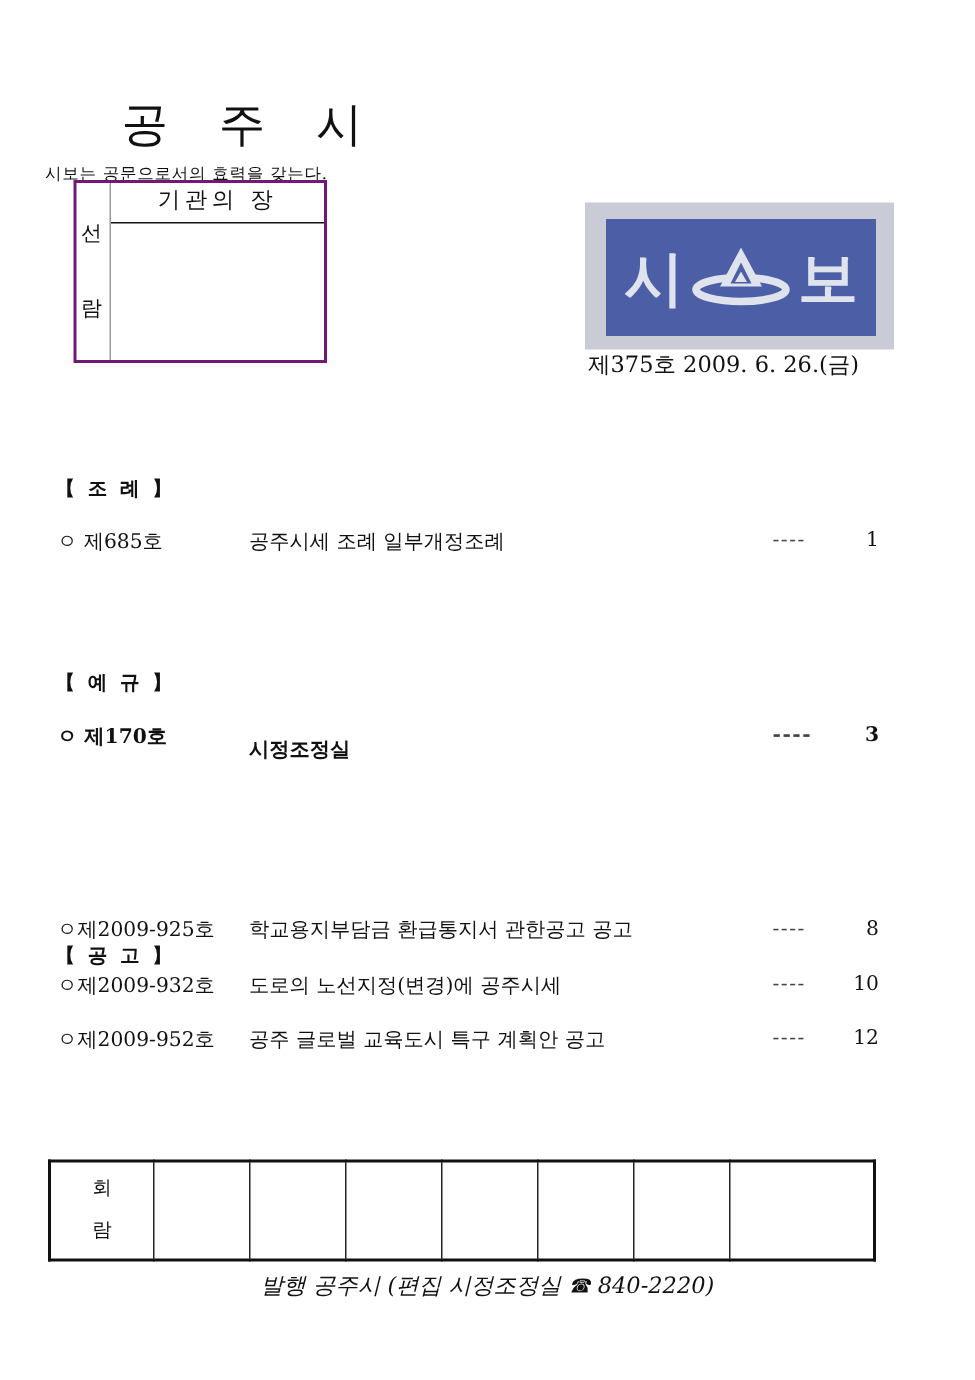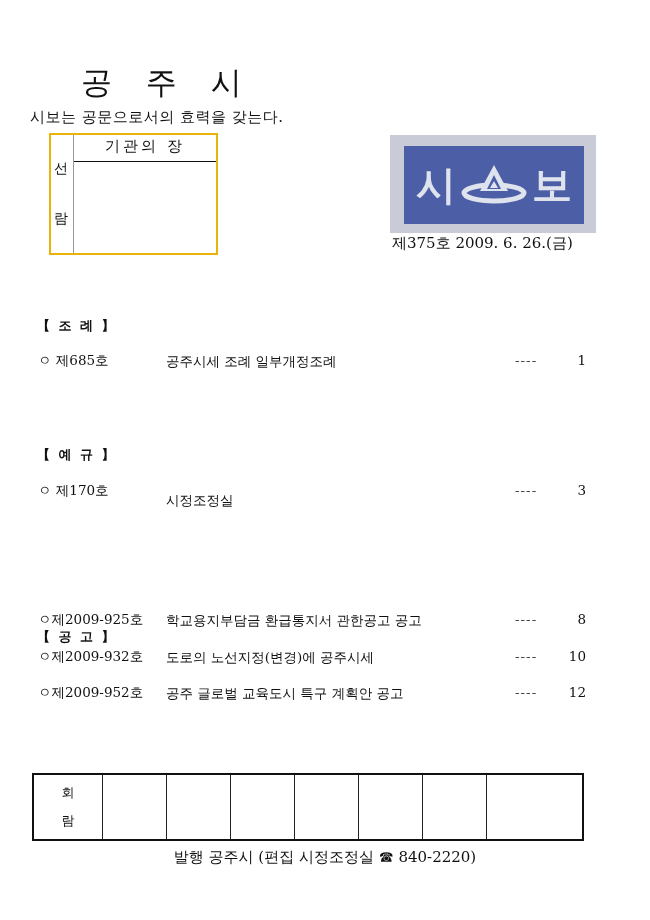--- a/index.html
+++ b/index.html
@@ -1,41 +1,41 @@
 <!DOCTYPE html>
 <html><head>
 <meta charset="utf-8">
 <style>
   html, body { margin:0; padding:0; background:#ffffff; }
   body { width:650px; height:920px; position:relative; overflow:hidden;
          font-family:"DejaVu Serif", "Liberation Serif", serif; color:#111; }
   .abs { position:absolute; }
   .title { left:33px; top:62px; font-family:"DejaVu Sans", sans-serif; font-size:31px; letter-spacing:12px; font-weight:normal;margin-left:48px; }
-  .subtitle { left:30px; top:108px; font-size:15px; letter-spacing:0.5px; }
-  .seonram { left:49px; top:133px; width:165px; height:118px; border:2px solid #eab308; }
+  .subtitle { left:30px; top:108px; font-size:11px; letter-spacing:0.5px; }
+  .seonram { left:49px; top:120px; width:165px; height:118px; border:2px solid #701a75; }
   .seonram .vdiv { position:absolute; left:22px; top:0; bottom:0; border-left:1px solid #999; }
   .seonram .hdiv { position:absolute; left:23px; right:0; top:26px; border-top:1px solid #111; }
   .seonram .head { position:absolute; left:23px; right:0; top:2px; text-align:center; font-size:15px; letter-spacing:3px; }
   .seonram .side1 { position:absolute; left:3px; top:25px; font-size:14px; }
   .seonram .side2 { position:absolute; left:3px; top:75px; font-size:14px; }
   .logo-outer { left:390px; top:135px; width:206px; height:98px; background:#c9ccd6; }
   .logo-inner { position:absolute; left:14px; top:11px; width:180px; height:78px; background:#4b5ea6;
                 display:flex; align-items:center; justify-content:space-between; padding:0 12px; box-sizing:border-box; }
   .logo-text { color:#dfe3ee; font-family:"DejaVu Sans", sans-serif; font-weight:bold; font-size:40px; }
   .issue { left:392px; top:234px; font-size:15px; }
   .section-head { left:37px; font-size:13px; font-weight:bold; letter-spacing:2px; }
   .item { left:38px; width:560px; font-size:13.5px; }
   .item .no { position:absolute; left:0; top:0; white-space:nowrap; }
   .item .ttl { position:absolute; left:128px; top:0; line-height:19px; white-space:nowrap; }
   .item .dash { position:absolute; left:477px; top:0; color:#444; letter-spacing:1px; }
   .item .pg { position:absolute; right:12px; top:0; }
   .foot-table { left:32px; top:773px; width:552px; height:68px; border:2px solid #111; border-collapse:collapse; }
   .foot-table td { border:1px solid #222; padding:0; }
   .foot-table td.lbl { width:68px; text-align:center; font-size:13px; line-height:28px; }
-  .footer { left:0; width:650px; top:848px; text-align:center; font-size:15px; }
+  .footer { left:0; width:650px; top:848px; text-align:center; font-size:15px;font-style:italic; }
 </style>
 </head>
 <body>
 
 <div class="abs title">공 주 시</div>
 <div class="abs subtitle">시보는 공문으로서의 효력을 갖는다.</div>
 
 <div class="abs seonram">
   <div class="vdiv"></div>
   <div class="hdiv"></div>
@@ -63,21 +63,21 @@
 
 <div class="abs section-head" style="top:317px;">【 조    례 】</div>
 <div class="abs item" style="top:352px;">
   <span class="no">ㅇ 제685호</span>
   <span class="ttl">공주시세 조례 일부개정조례</span>
   <span class="dash">----</span>
   <span class="pg">1</span>
 </div>
 
 <div class="abs section-head" style="top:446px;">【 예    규 】</div>
-<div class="abs item" style="top:472px; height:40px;">
+<div class="abs item" style="top:472px; height:40px;font-weight:bold;">
   <span class="no" style="top:10px;">ㅇ 제170호</span>
   <span class="ttl" style="top:19px;">시정조정실</span>
   <span class="dash" style="top:10px;">----</span>
   <span class="pg" style="top:10px;">3</span>
 </div>
 
 <div class="abs section-head" style="top:580px;margin-top:48px;">【 공    고 】</div>
 <div class="abs item" style="top:611px;">
   <span class="no">ㅇ제2009-925호</span>
   <span class="ttl">학교용지부담금 환급통지서 관한공고 공고</span>

